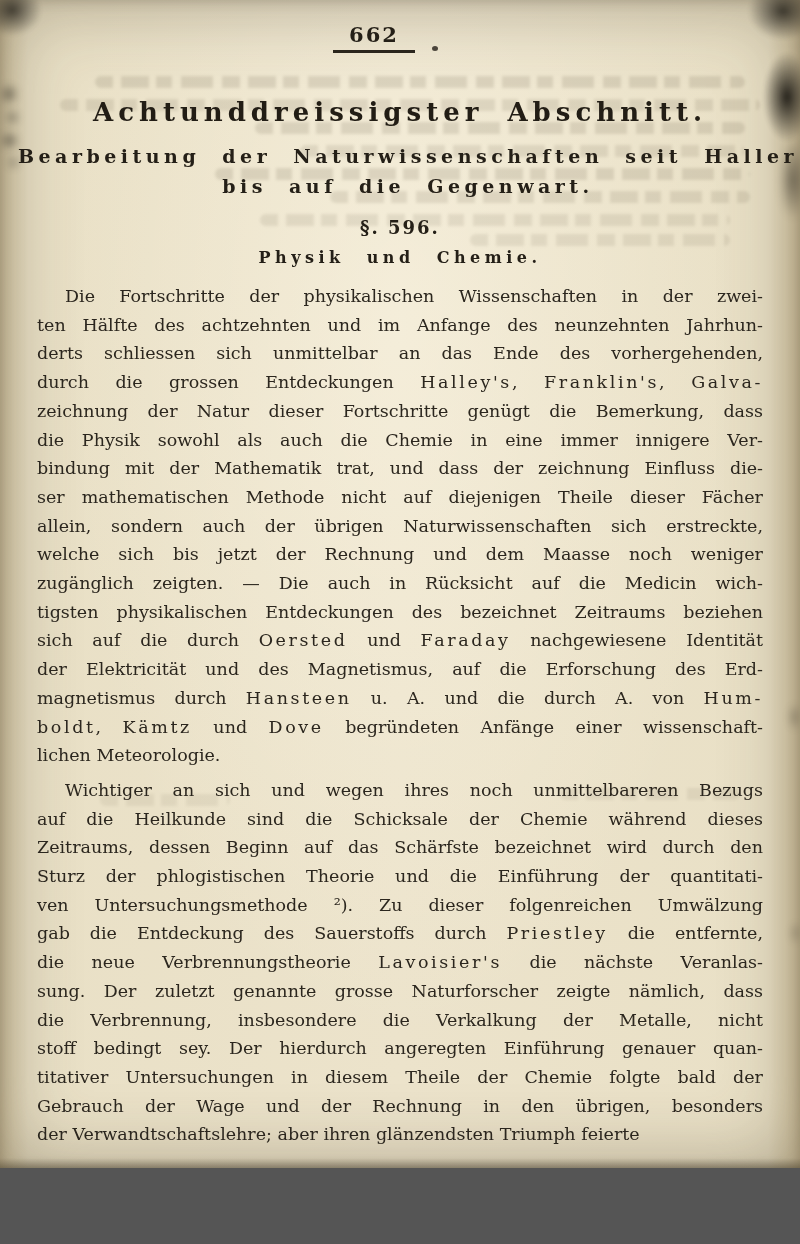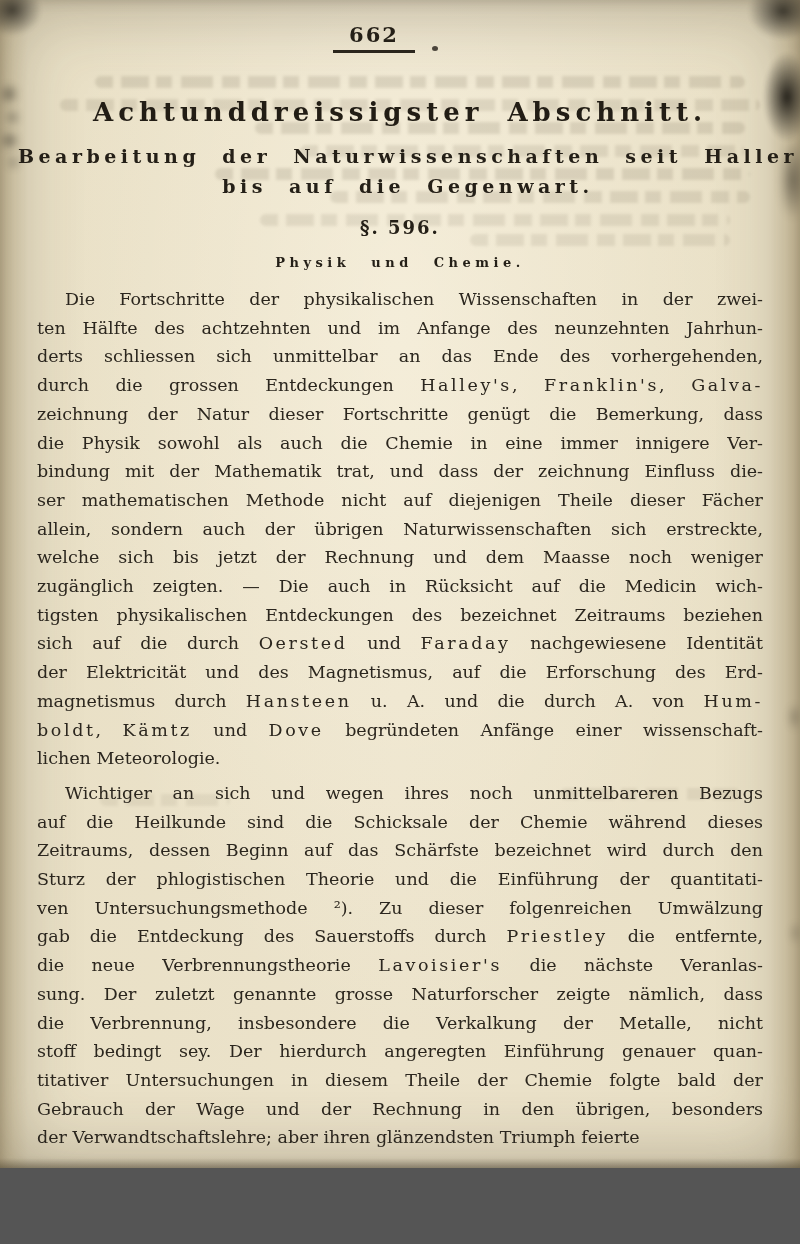--- a/index.html
+++ b/index.html
@@ -49,21 +49,21 @@
   }
   h2.subchapter {
     margin:14px 0 0; text-align:center; font-size:19px; font-weight:bold;
     letter-spacing:4.5px; word-spacing:11px; line-height:30px; color:#241f17;padding-left:16px;
   }
   .section-mark {
     margin-top:16px; text-align:center; font-size:18px; font-weight:bold;
     letter-spacing:2px; color:#241f17;
   }
   .section-title {
-    margin-top:17px; text-align:center; font-size:13px; font-weight:bold;
+    margin-top:10px; text-align:center; font-size:16px; font-weight:bold;
     letter-spacing:4.5px; word-spacing:12px; color:#241f17;
   }
   .body-text {
     margin:15px 0 4px 37px; width:726px;
     font-size:17.5px; line-height:28.7px;
   }
   .para { margin:0; }
   .para + .para { margin-top:6px; }
   .line { text-align:justify; text-align-last:justify; hyphens:none; }
   .line.first { text-indent:28px; }

